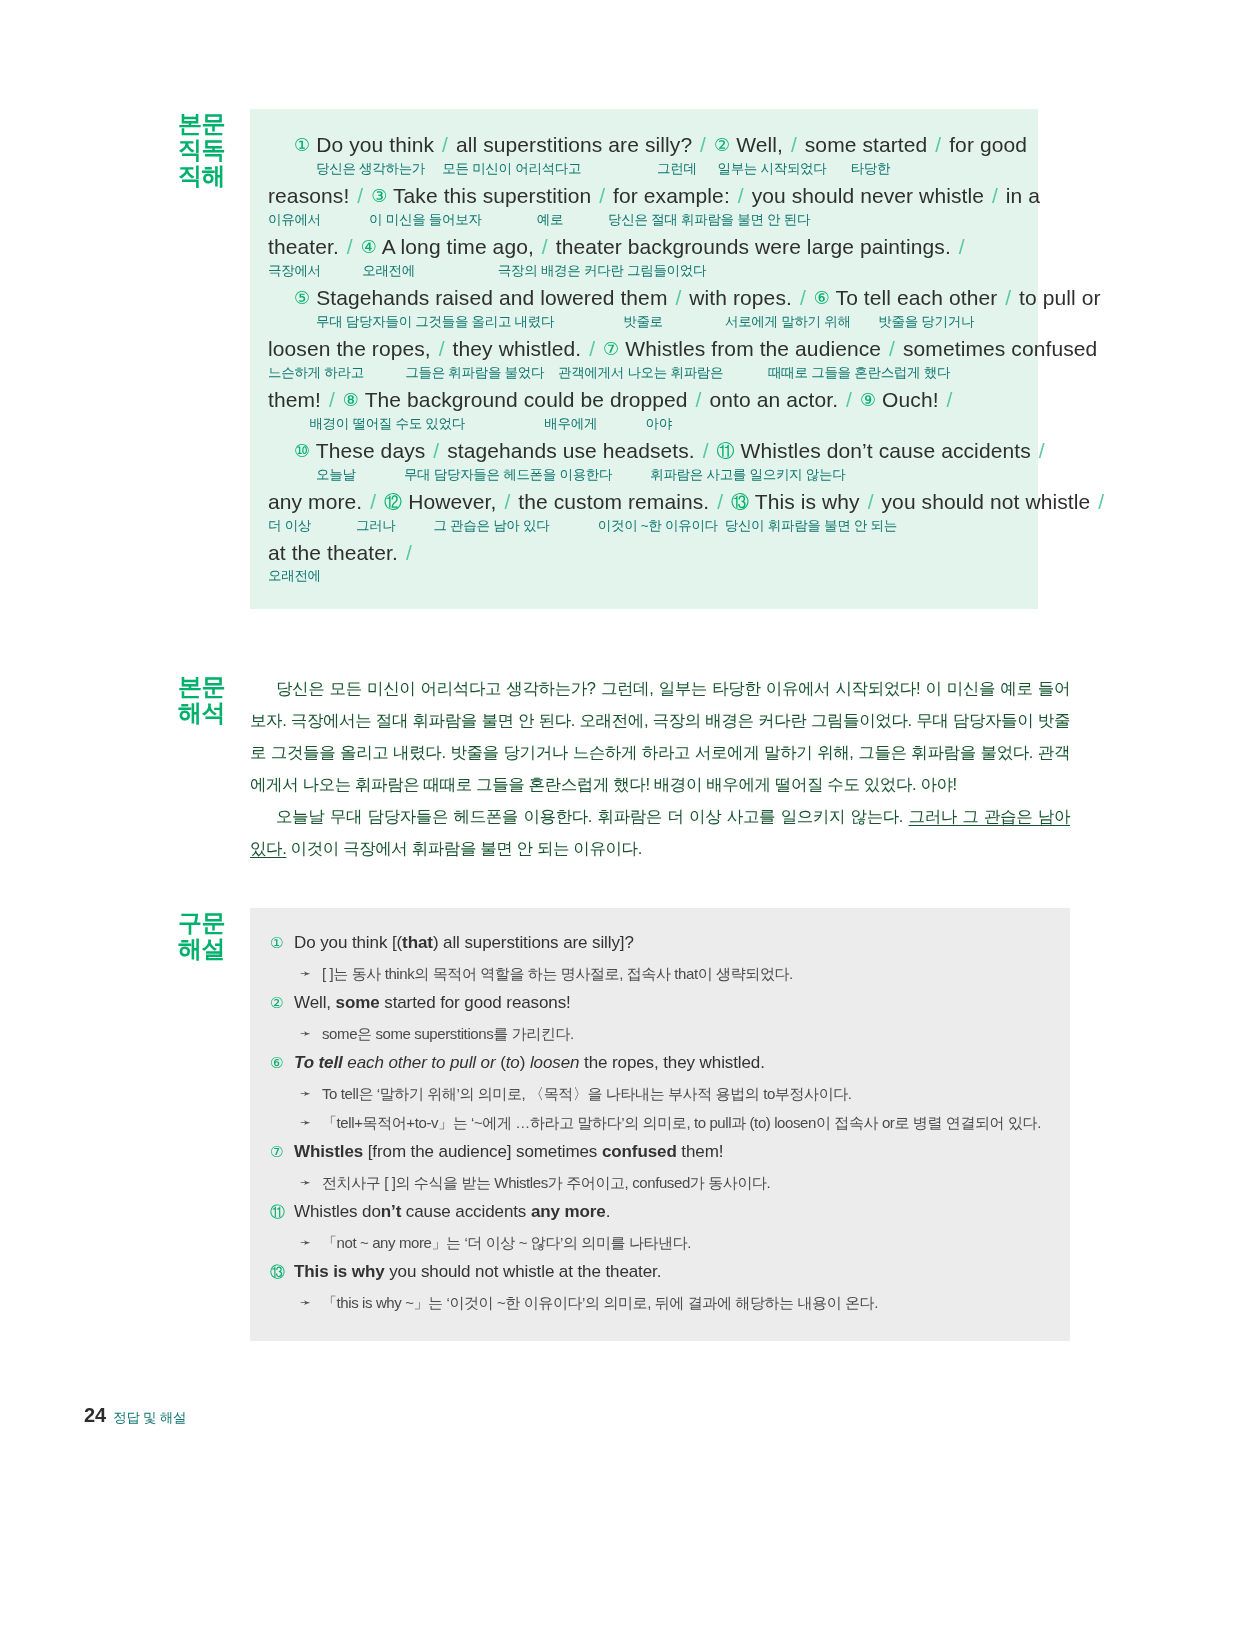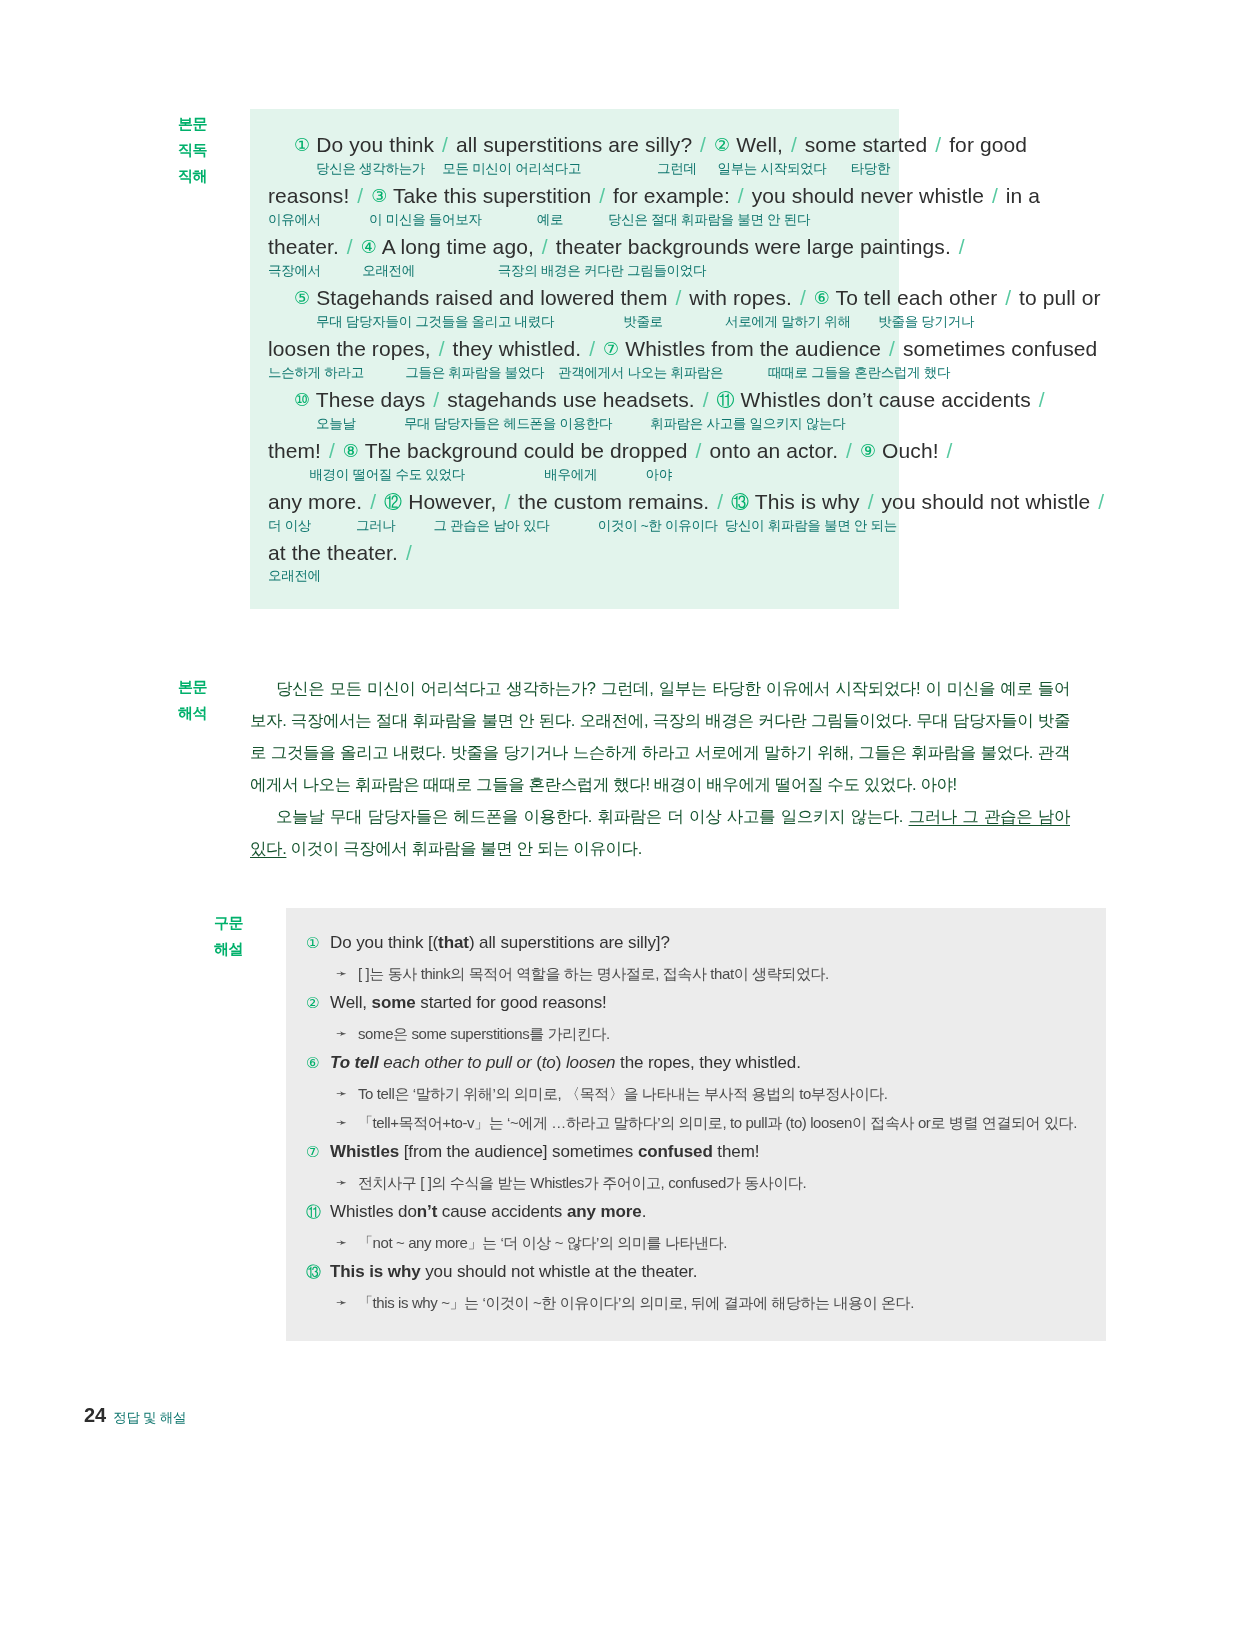--- a/index.html
+++ b/index.html
@@ -27,33 +27,33 @@
   .section {
     position: absolute;
     display: flex;
     align-items: flex-start;
   }
   .side-label {
     width: 72px;
     flex: 0 0 72px;
     color: #00b06b;
     font-weight: bold;
-    font-size: 15px;
+    font-size: 24px;
     line-height: 26px;
     letter-spacing: -0.5px;
     padding-top: 2px;
     text-align: left;
   }
   .side-label div { white-space: nowrap; }
 
   
   #sec-literal { left: 178px; top: 109px; width: 895px; }
   .literal-box {
     background: #e2f4ec;
-    width: 649px;
+    width: 788px;
     padding: 22px 18px 20px 18px;
     box-sizing: border-box;
   }
   .lit-line { position: relative; }
   .lit-en {
     font-size: 21px;
     line-height: 27px;
     color: #2f2f2f;
     letter-spacing: 0.1px;
     white-space: nowrap;
@@ -83,21 +83,21 @@
     line-height: 32px;
     color: #14532d;
     letter-spacing: -0.4px;
     text-align: justify;
     text-justify: inter-character;
   }
   .trans-body p { margin: 0; text-indent: 26px; }
   .trans-body .u { text-decoration: underline; text-underline-offset: 3px; }
 
   
-  #sec-grammar { left: 178px; top: 908px; width: 900px; margin-left: 36px; }
+  #sec-grammar { left: 178px; top: 908px; width: 900px; }
   .grammar-box {
     background: #ececec;
     width: 820px;
     padding: 20px 22px 24px 20px;
     box-sizing: border-box;
   }
   .g-item {
     display: flex;
     align-items: flex-start;
     font-size: 17px;
@@ -177,26 +177,26 @@
         </div>
         <div class="lit-line">
           <div class="lit-en indent-1"><span class="num">⑤</span> Stagehands raised and lowered them <span class="sl">/</span> with ropes. <span class="sl">/</span> <span class="num">⑥</span> To tell each other <span class="sl">/</span> to pull or</div>
           <div class="lit-ko indent-2">무대 담당자들이 그것들을 올리고 내렸다&nbsp;&nbsp;&nbsp;&nbsp;&nbsp;&nbsp;&nbsp;&nbsp;&nbsp;&nbsp;&nbsp;&nbsp;&nbsp;&nbsp;&nbsp;&nbsp;&nbsp;&nbsp;&nbsp;&nbsp;밧줄로&nbsp;&nbsp;&nbsp;&nbsp;&nbsp;&nbsp;&nbsp;&nbsp;&nbsp;&nbsp;&nbsp;&nbsp;&nbsp;&nbsp;&nbsp;&nbsp;&nbsp;&nbsp;서로에게 말하기 위해&nbsp;&nbsp;&nbsp;&nbsp;&nbsp;&nbsp;&nbsp;&nbsp;밧줄을 당기거나</div>
         </div>
         <div class="lit-line">
           <div class="lit-en ">loosen the ropes, <span class="sl">/</span> they whistled. <span class="sl">/</span> <span class="num">⑦</span> Whistles from the audience <span class="sl">/</span> sometimes confused</div>
           <div class="lit-ko ">느슨하게 하라고&nbsp;&nbsp;&nbsp;&nbsp;&nbsp;&nbsp;&nbsp;&nbsp;&nbsp;&nbsp;&nbsp;&nbsp;그들은 휘파람을 불었다&nbsp;&nbsp;&nbsp;&nbsp;관객에게서 나오는 휘파람은&nbsp;&nbsp;&nbsp;&nbsp;&nbsp;&nbsp;&nbsp;&nbsp;&nbsp;&nbsp;&nbsp;&nbsp;&nbsp;때때로 그들을 혼란스럽게 했다</div>
         </div>
         <div class="lit-line">
+          <div class="lit-en ">them! <span class="sl">/</span> <span class="num">⑧</span> The background could be dropped <span class="sl">/</span> onto an actor. <span class="sl">/</span> <span class="num">⑨</span> Ouch! <span class="sl">/</span></div>
+          <div class="lit-ko ">&nbsp;&nbsp;&nbsp;&nbsp;&nbsp;&nbsp;&nbsp;&nbsp;&nbsp;&nbsp;&nbsp;&nbsp;배경이 떨어질 수도 있었다&nbsp;&nbsp;&nbsp;&nbsp;&nbsp;&nbsp;&nbsp;&nbsp;&nbsp;&nbsp;&nbsp;&nbsp;&nbsp;&nbsp;&nbsp;&nbsp;&nbsp;&nbsp;&nbsp;&nbsp;&nbsp;&nbsp;&nbsp;배우에게&nbsp;&nbsp;&nbsp;&nbsp;&nbsp;&nbsp;&nbsp;&nbsp;&nbsp;&nbsp;&nbsp;&nbsp;&nbsp;&nbsp;아야</div>
+        </div>
+        <div class="lit-line">
           <div class="lit-en indent-1"><span class="num">⑩</span> These days <span class="sl">/</span> stagehands use headsets. <span class="sl">/</span> <span class="num">⑪</span> Whistles don’t cause accidents <span class="sl">/</span></div>
           <div class="lit-ko indent-2">오늘날&nbsp;&nbsp;&nbsp;&nbsp;&nbsp;&nbsp;&nbsp;&nbsp;&nbsp;&nbsp;&nbsp;&nbsp;&nbsp;&nbsp;무대 담당자들은 헤드폰을 이용한다&nbsp;&nbsp;&nbsp;&nbsp;&nbsp;&nbsp;&nbsp;&nbsp;&nbsp;&nbsp;&nbsp;휘파람은 사고를 일으키지 않는다</div>
-        </div>
-        <div class="lit-line">
-          <div class="lit-en ">them! <span class="sl">/</span> <span class="num">⑧</span> The background could be dropped <span class="sl">/</span> onto an actor. <span class="sl">/</span> <span class="num">⑨</span> Ouch! <span class="sl">/</span></div>
-          <div class="lit-ko ">&nbsp;&nbsp;&nbsp;&nbsp;&nbsp;&nbsp;&nbsp;&nbsp;&nbsp;&nbsp;&nbsp;&nbsp;배경이 떨어질 수도 있었다&nbsp;&nbsp;&nbsp;&nbsp;&nbsp;&nbsp;&nbsp;&nbsp;&nbsp;&nbsp;&nbsp;&nbsp;&nbsp;&nbsp;&nbsp;&nbsp;&nbsp;&nbsp;&nbsp;&nbsp;&nbsp;&nbsp;&nbsp;배우에게&nbsp;&nbsp;&nbsp;&nbsp;&nbsp;&nbsp;&nbsp;&nbsp;&nbsp;&nbsp;&nbsp;&nbsp;&nbsp;&nbsp;아야</div>
         </div>
         <div class="lit-line">
           <div class="lit-en ">any more. <span class="sl">/</span> <span class="num">⑫</span> However, <span class="sl">/</span> the custom remains. <span class="sl">/</span> <span class="num">⑬</span> This is why <span class="sl">/</span> you should not whistle <span class="sl">/</span></div>
           <div class="lit-ko ">더 이상&nbsp;&nbsp;&nbsp;&nbsp;&nbsp;&nbsp;&nbsp;&nbsp;&nbsp;&nbsp;&nbsp;&nbsp;&nbsp;그러나&nbsp;&nbsp;&nbsp;&nbsp;&nbsp;&nbsp;&nbsp;&nbsp;&nbsp;&nbsp;&nbsp;그 관습은 남아 있다&nbsp;&nbsp;&nbsp;&nbsp;&nbsp;&nbsp;&nbsp;&nbsp;&nbsp;&nbsp;&nbsp;&nbsp;&nbsp;&nbsp;이것이 ~한 이유이다&nbsp;&nbsp;당신이 휘파람을 불면 안 되는</div>
         </div>
         <div class="lit-line">
           <div class="lit-en ">at the theater. <span class="sl">/</span></div>
           <div class="lit-ko ">오래전에</div>
         </div>
       </div>

